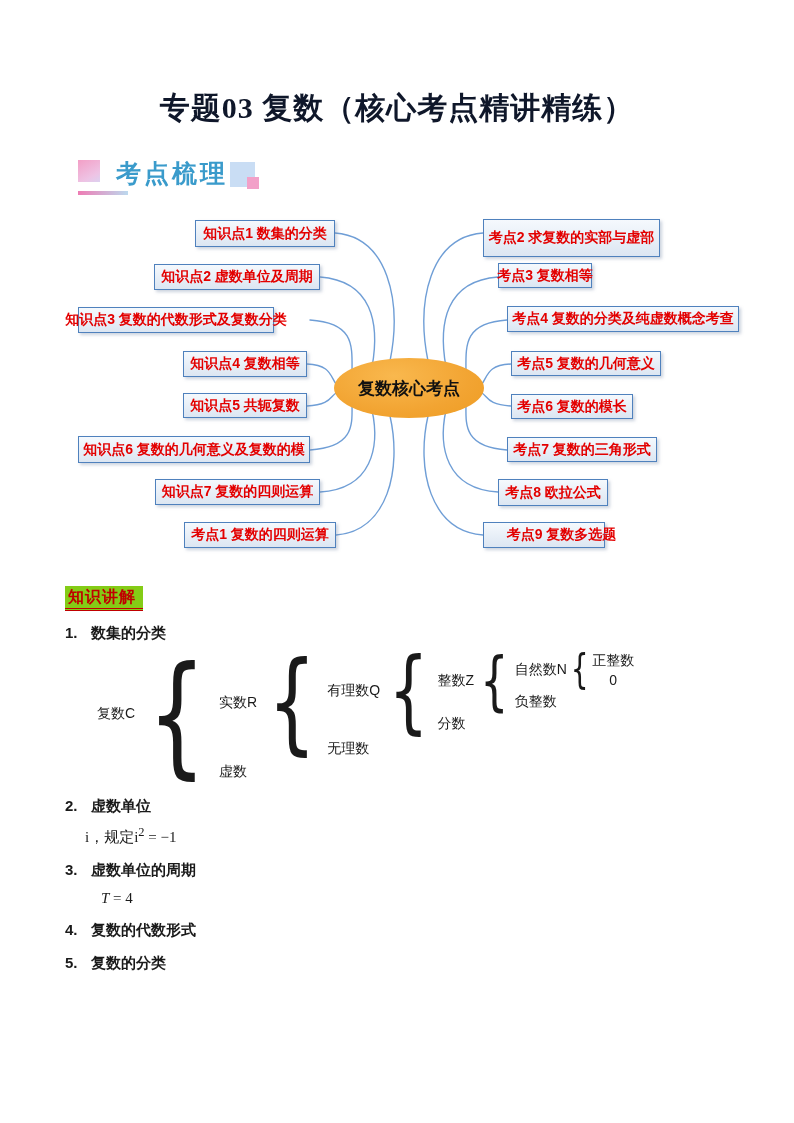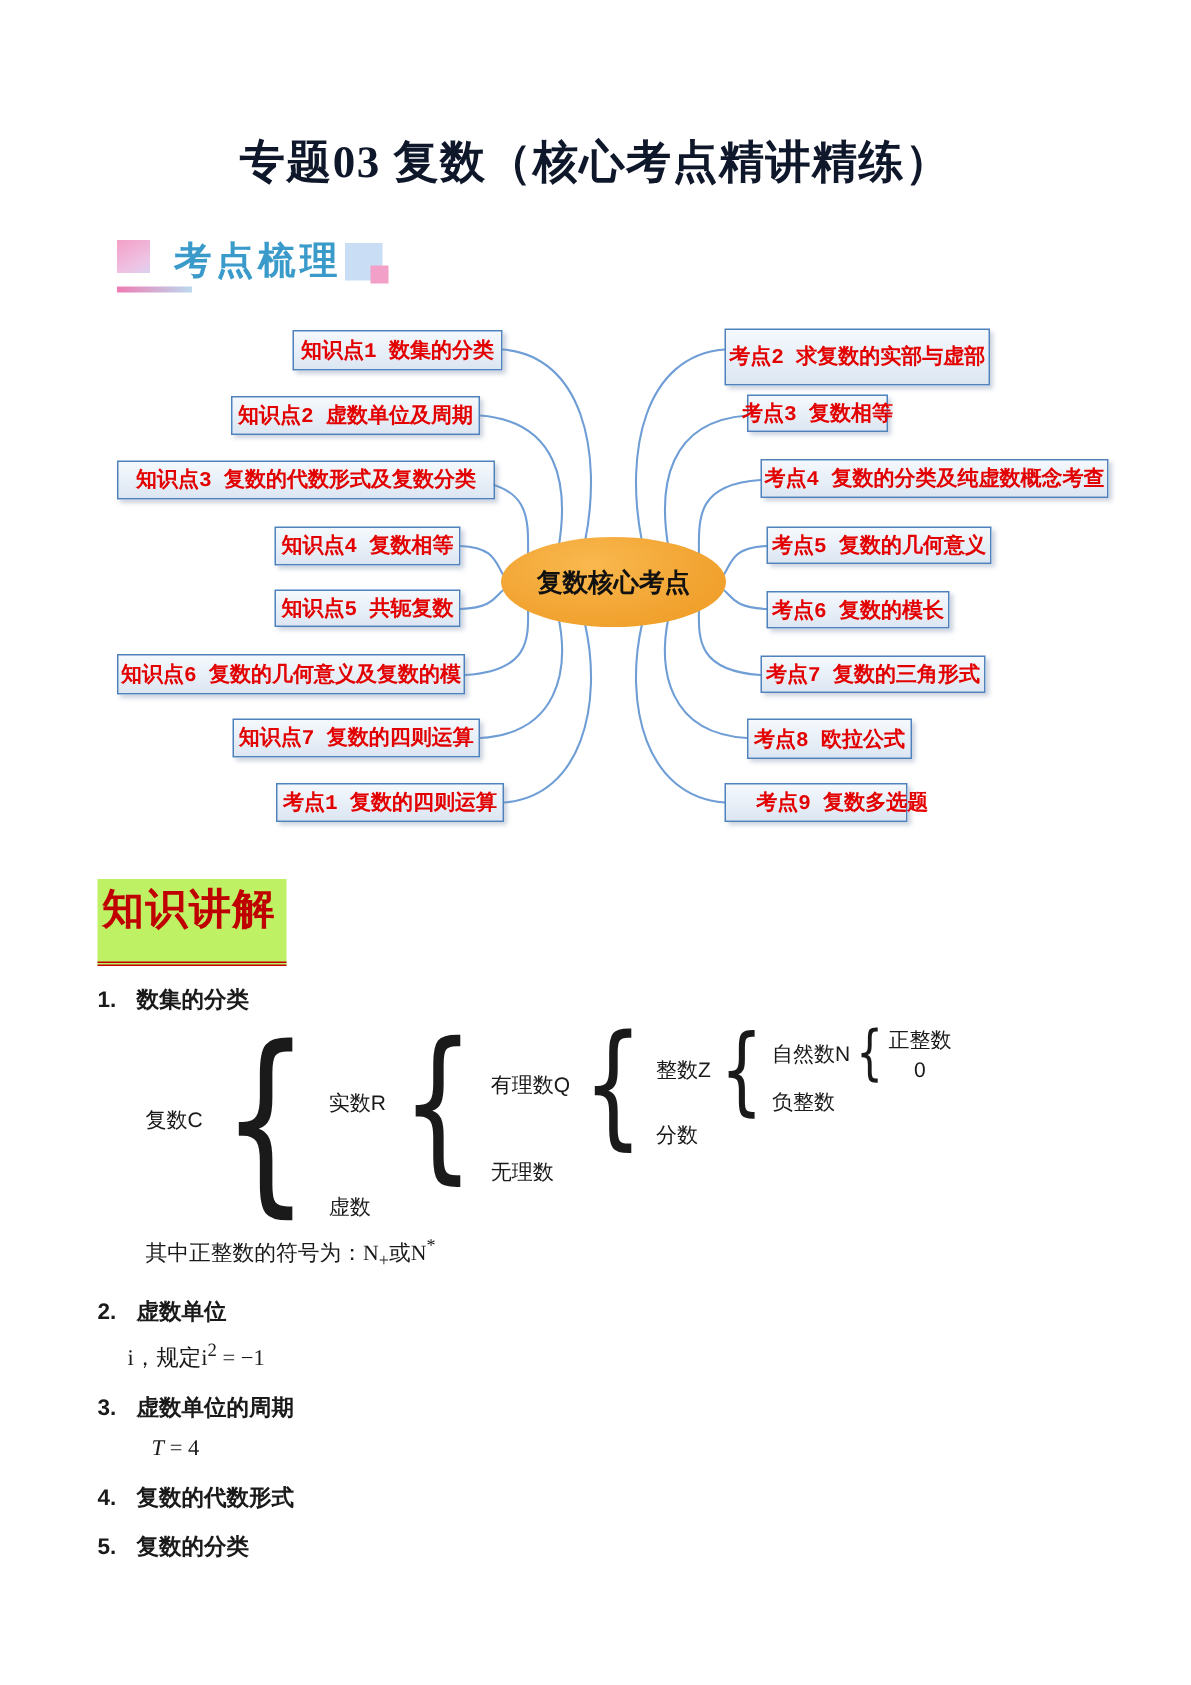--- a/index.html
+++ b/index.html
@@ -20,30 +20,30 @@
   .sq-blue { position:absolute; left:152px; top:5px; width:25px; height:25px; background:#c9ddf4; }
   .sq-pink-sm { position:absolute; left:169px; top:20px; width:12px; height:12px; background:#f2a0c8; }
 
   
   .mindmap { position:absolute; left:50px; top:205px; width:700px; height:362px; }
   .mindmap svg { position:absolute; left:0; top:0; }
   .node { position:absolute; display:flex; align-items:center; justify-content:center;
     background:linear-gradient(180deg,#f5f9fd 0%,#dce6f2 100%);
     border:1.6px solid #4f81bd; border-radius:0;
     box-shadow:2px 2px 3px rgba(110,130,160,.35);
-    font-size:14px; font-weight:bold; color:#e30000; white-space:nowrap;font-family:Liberation Mono, monospace; }
+    font-size:14px; font-weight:bold; color:#e30000; white-space:nowrap; }
   .center-node { position:absolute; left:284px; top:153px; width:150px; height:60px;
     border-radius:50%; display:flex; align-items:center; justify-content:center;
     background:radial-gradient(ellipse at 40% 30%, #f9b84e 0%, #f2a432 60%, #ee9c22 100%);
     font-size:17px; font-weight:bold; color:#111; }
 
   
   .knowledge { position:absolute; left:65px; top:586px; width:670px; }
-  .k-head { display:inline-block; background:#bef264; color:#c00000; font-weight:bold;
-    font-size:28px; padding:1px 7px 16px 3px; border-bottom:3px double #c00000; letter-spacing:1px; }
+  .k-head { display:inline-block; background:#84cc16; color:#c00000; font-weight:bold;
+    font-size:16px; padding:1px 7px 0 3px; border-bottom:3px double #c00000; letter-spacing:1px; }
   .k-item { display:flex; align-items:baseline; font-weight:bold; font-size:15px; }
   .k-num { width:26px; flex:0 0 26px; }
   .m1 { margin-top:13px; } .m2 { margin-top:17px; } .m3 { margin-top:14px; }
   .k-body { margin-left:32px; font-size:15px; }
   .serif { font-family:"Liberation Serif",serif; }
   .it { font-family:"Liberation Serif",serif; font-style:italic; }
   sub,sup { font-family:"Liberation Serif",serif; }
 
   
   .tree { margin:6px 0 10px 32px; font-size:14px; }
@@ -92,21 +92,21 @@
       <path d="M433,330 C380,326 366,264 378,211"></path>
     </g>
   </svg>
 
   <div class="node" style="left:145px;top:15px;width:140px;height:27px;">
       <span>知识点1 数集的分类</span>
     </div>
   <div class="node" style="left:104px;top:59px;width:166px;height:26px;">
       <span>知识点2 虚数单位及周期</span>
     </div>
-  <div class="node" style="left:28px;top:102px;width:252px;height:26px;">
+  <div class="node" style="left:28px;top:102px;width:196px;height:26px;">
       <span>知识点3 复数的代数形式及复数分类</span>
     </div>
   <div class="node" style="left:133px;top:146px;width:124px;height:26px;">
       <span>知识点4 复数相等</span>
     </div>
   <div class="node" style="left:133px;top:188px;width:124px;height:25px;">
       <span>知识点5 共轭复数</span>
     </div>
   <div class="node" style="left:28px;top:231px;width:232px;height:27px;">
       <span>知识点6 复数的几何意义及复数的模</span>
@@ -188,23 +188,20 @@
               </div>
             </div>
             <div class="leaf">无理数</div>
           </div>
         </div>
         <div class="leaf">虚数</div>
       </div>
     </div>
   </div>
 
-  <div class="k-body" style="font-size:14.5px;">
-    <span>其中正整数的符号为：</span><span class="serif">N</span><sub>+</sub><span>或</span><span class="serif">N</span><sup>*</sup>
-  </div>
 
   <div class="k-item m2">
     <span class="k-num">2.</span>
     <span>虚数单位</span>
   </div>
   <div class="k-body" style="margin-top:9px;margin-left:20px;">
     <span class="serif">i</span><span>，规定</span><span class="serif">i</span><sup>2</sup><span class="serif"> = −1</span>
   </div>
 
   <div class="k-item m3">

